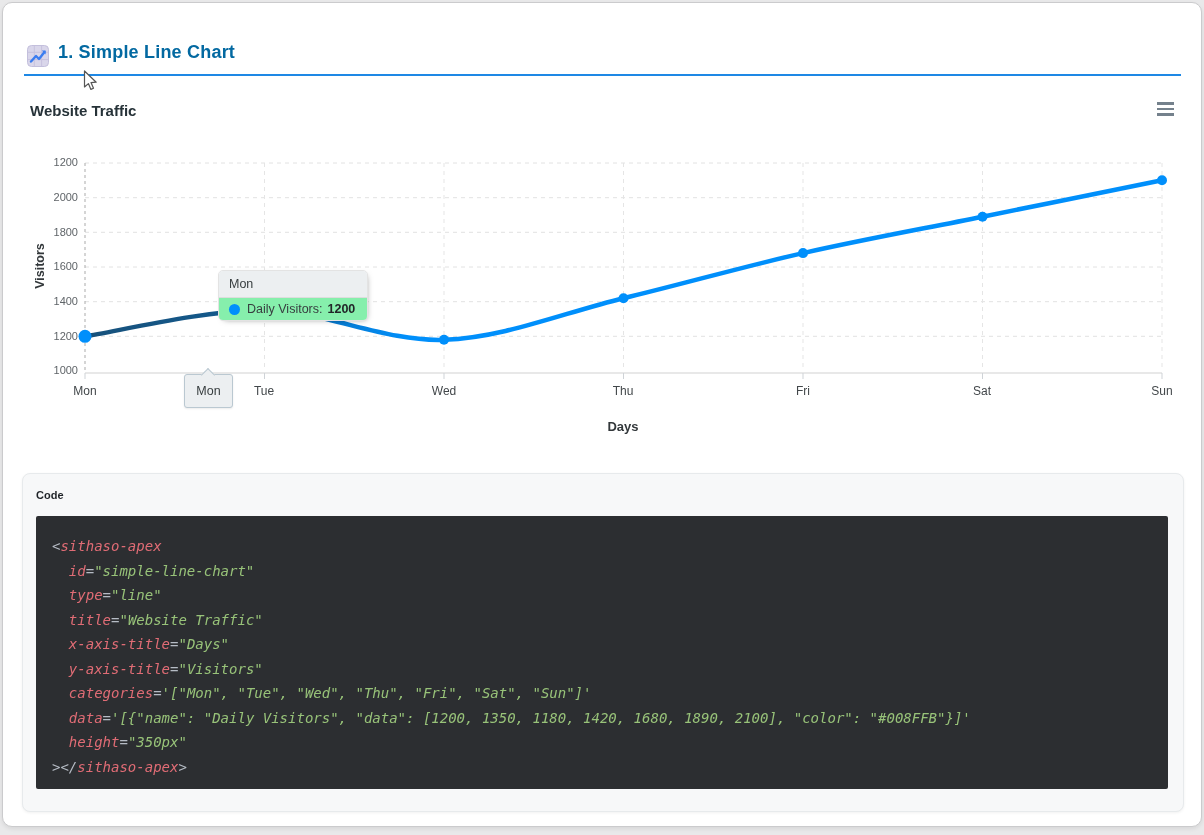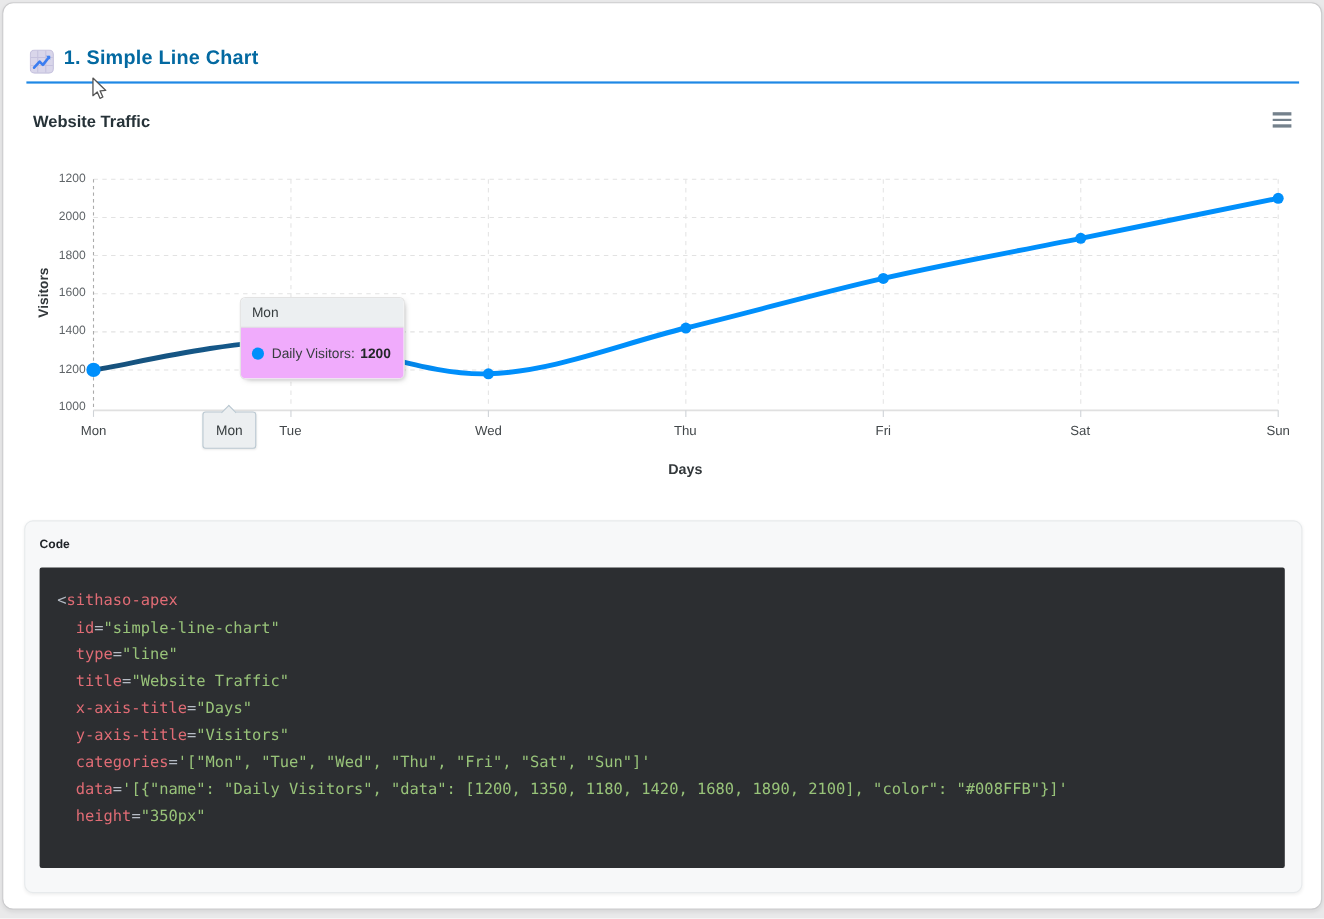--- a/index.html
+++ b/index.html
@@ -33,21 +33,21 @@
   }
   .xaxis-title{left:593px;top:419px;width:60px;text-align:center;
     font-size:13px;font-weight:700;color:#33383b;}
   .tooltip{
     left:218px;top:270px;width:148px;
     background:#fff;border:1px solid #e3e3e3;border-radius:5px;
     box-shadow:2px 2px 6px -4px rgba(0,0,0,.55);
     font-size:12.5px;color:#373d3f;z-index:5;overflow:hidden;
   }
   .tooltip-header{background:#eceff1;border-bottom:1px solid #dddddd;padding:6px 10px;}
-  .tooltip-body{display:flex;align-items:center;padding:16px 10px;background:#f0abfc;}
+  .tooltip-body{display:flex;align-items:center;padding:4px 10px;background:#86efac;}
   .tooltip-dot{width:11px;height:11px;border-radius:50%;background:#008FFB;margin-right:7px;flex:none;}
   .tooltip-value{font-weight:700;color:#222628;margin-left:5px;}
   .x-tooltip{
     left:184px;top:374px;width:47px;height:32px;z-index:4;
     background:#eceff1;border:1px solid #bac8d1;border-radius:3px;
     display:flex;align-items:center;justify-content:center;
     font-size:12.5px;color:#373d3f;
     box-shadow:0 1px 2px rgba(0,0,0,.08);
   }
   .x-tooltip .arrow{
@@ -58,21 +58,21 @@
   .code-card{
     left:22px;top:473px;width:1160px;height:337px;
     background:#f7f8f9;border:1px solid #e7eaec;border-radius:8px;
     box-shadow:0 1px 3px rgba(0,0,0,.06);
   }
   .code-label{left:36px;top:489px;font-size:11px;font-weight:700;color:#1f2328;}
   .code-block{
     left:36px;top:516px;width:1132px;height:273px;box-sizing:border-box;
     background:#2c2e31;border-radius:2px;padding:18px 16px;
     font-family:"DejaVu Sans Mono","Liberation Mono",monospace;
-    font-size:14px;line-height:24.5px;color:#aeb4bd;
+    font-size:14px;line-height:24.5px;color:#aeb4bd;font-style:italic;
   }
   .code-line{white-space:pre;}
   .tk-t{color:#e06c75;}
   .tk-a{color:#e06c75;margin-top:40px;}
   .tk-p{color:#b6bcc5;}
   .tk-s{color:#98c379;}
   svg{display:block;}
 </style>
 </head>
 <body>
@@ -197,13 +197,14 @@
 <div class="abs code-block">
   <div class="code-line"><span class="tk-p">&lt;</span><span class="tk-t">sithaso-apex</span></div>
   <div class="code-line"><span class="tk-a">  id</span><span class="tk-p">=</span><span class="tk-s">"simple-line-chart"</span></div>
   <div class="code-line"><span class="tk-a">  type</span><span class="tk-p">=</span><span class="tk-s">"line"</span></div>
   <div class="code-line"><span class="tk-a">  title</span><span class="tk-p">=</span><span class="tk-s">"Website Traffic"</span></div>
   <div class="code-line"><span class="tk-a">  x-axis-title</span><span class="tk-p">=</span><span class="tk-s">"Days"</span></div>
   <div class="code-line"><span class="tk-a">  y-axis-title</span><span class="tk-p">=</span><span class="tk-s">"Visitors"</span></div>
   <div class="code-line"><span class="tk-a">  categories</span><span class="tk-p">=</span><span class="tk-s">'["Mon", "Tue", "Wed", "Thu", "Fri", "Sat", "Sun"]'</span></div>
   <div class="code-line"><span class="tk-a">  data</span><span class="tk-p">=</span><span class="tk-s">'[{"name": "Daily Visitors", "data": [1200, 1350, 1180, 1420, 1680, 1890, 2100], "color": "#008FFB"}]'</span></div>
   <div class="code-line"><span class="tk-a">  height</span><span class="tk-p">=</span><span class="tk-s">"350px"</span></div>
+  <div class="code-line"><span class="tk-p">&gt;&lt;/</span><span class="tk-t">sithaso-apex</span><span class="tk-p">&gt;</span></div>
 </div>
 
 </body></html>

